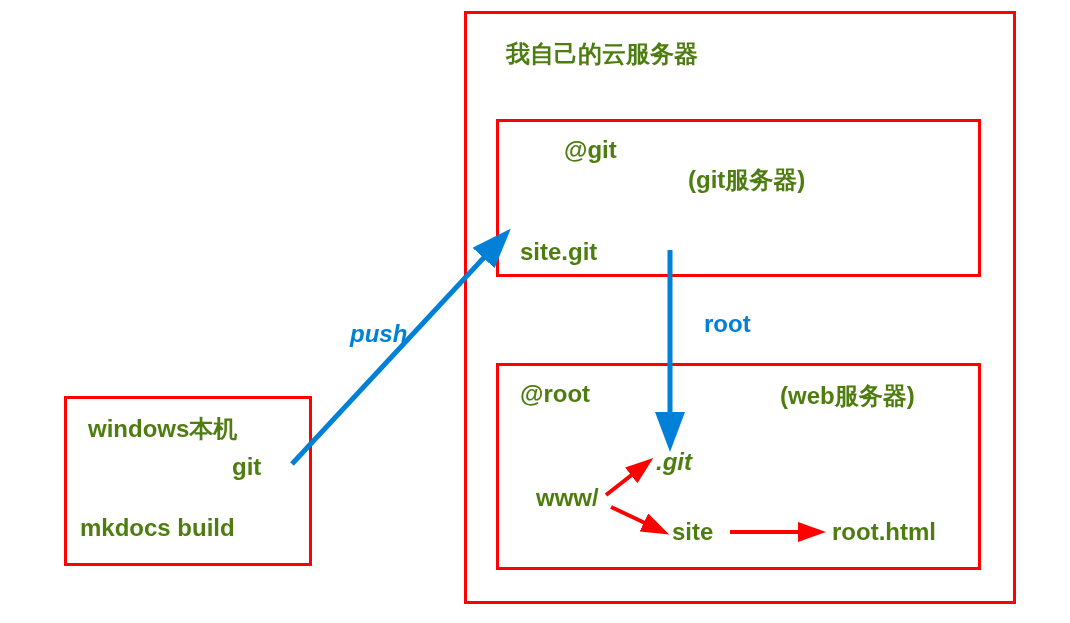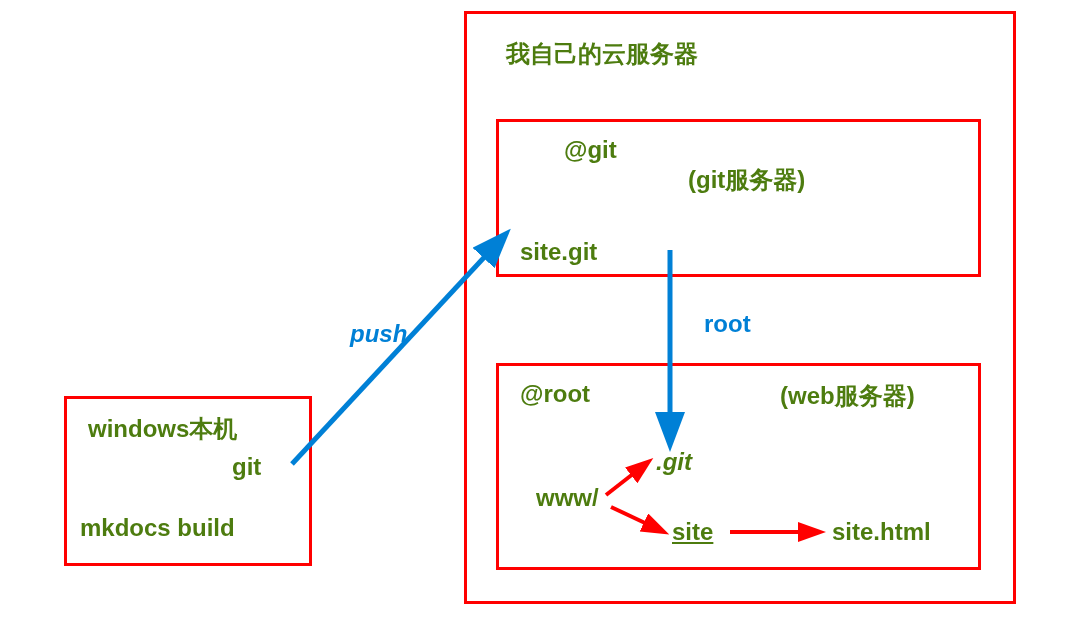--- a/index.html
+++ b/index.html
@@ -42,22 +42,22 @@
 <div class="box" style="left:496px; top:119px; width:485px; height:158px;"></div>
 <span class="text red-text" style="left:520px; top:136px;margin-left:44px;">@git</span>
 <span class="text red-text" style="left:688px; top:164px;">(git服务器)</span>
 <span class="text red-text" style="left:520px; top:208px;margin-top:30px;">site.git</span>
 
 <div class="box" style="left:496px; top:363px; width:485px; height:207px;"></div>
 <span class="text red-text" style="left:520px; top:380px;">@root</span>
 <span class="text red-text" style="left:780px; top:380px;">(web服务器)</span>
 <span class="text red-text" style="left:656px; top:448px;font-style:italic;">.git</span>
 <span class="text red-text" style="left:536px; top:484px;">www/</span>
-<span class="text red-text" style="left:672px; top:518px;text-decoration:underline;">site</span>
-<span class="text red-text" style="left:832px; top:518px;">site.html</span>
+<span class="text red-text" style="left:672px; top:518px;">site</span>
+<span class="text red-text" style="left:832px; top:518px;">root.html</span>
 
 <svg class="arrow" style="left:280px; top:228px; width:250px; height:240px;">
   <defs>
     <marker id="blue-arrowhead" markerWidth="8" markerHeight="8" refX="6" refY="3" orient="auto">
       <polygon points="0 0, 8 3, 0 6" fill="#0080d6"></polygon>
     </marker>
   </defs>
   <line x1="12" y1="236" x2="224" y2="8" stroke="#0080d6" stroke-width="5" marker-end="url(#blue-arrowhead)"></line>
 </svg>
 <span class="text blue-text" style="left:350px; top:320px;font-style:italic;">push</span>

